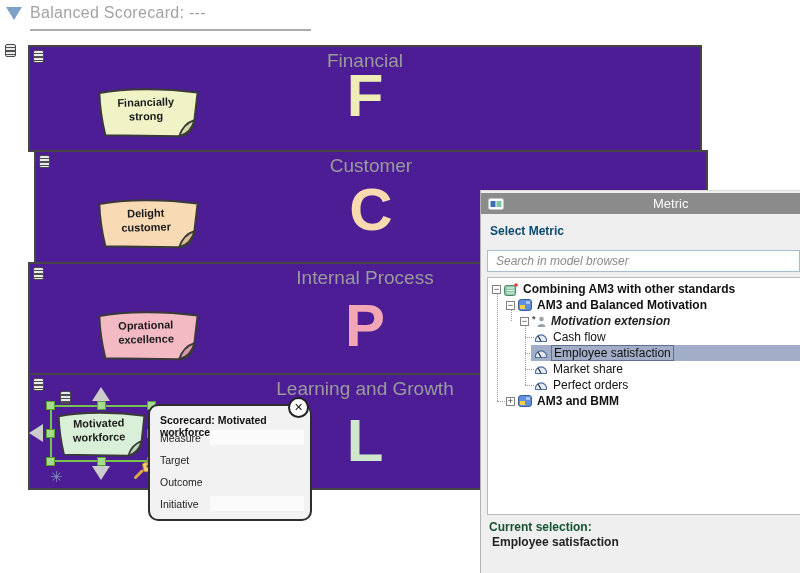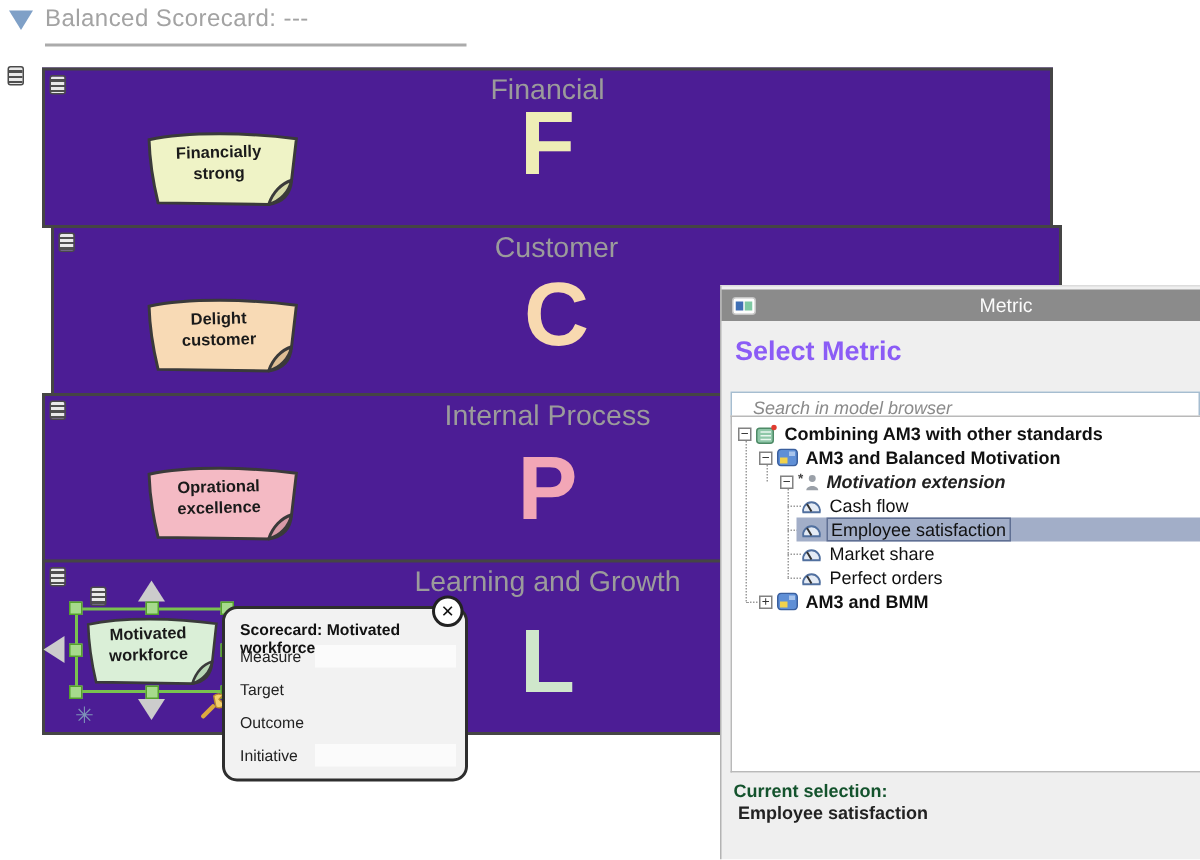--- a/index.html
+++ b/index.html
@@ -62,24 +62,24 @@
     border-radius:50%; background:#fff; border:2.5px solid #222; z-index:7;
     display:flex; align-items:center; justify-content:center;
     font-size:11px; font-weight:bold; color:#111; cursor:pointer; }
 
   
   .dialog { left:480px; top:190px; width:320px; height:383px; background:#efefef;
     border-left:1px solid #b3b3b3; border-top:1px solid #dcdcdc; z-index:10; }
   .titlebar { position:absolute; left:0; top:2px; right:0; height:21px; background:#8b8b8b; }
   .titlebar-icon { position:absolute; left:7px; top:5px; }
   .dlg-title { position:absolute; left:172px; top:3px; font-size:13px; color:#fbfbfb; }
-  .dlg-heading { position:absolute; left:9px; top:33px; font-size:18px;
-    font-weight:bold; color:#8b5cf6; }
-  .search { position:absolute; left:6px; top:70px; width:calc(100% - 6px); height:22px;
-    border:1px solid #a6bdd0; background:#fff; font-size:12px; padding:0 14px;
+  .dlg-heading { position:absolute; left:9px; top:33px; font-size:12px;
+    font-weight:bold; color:#0c4a6e; }
+  .search { position:absolute; left:6px; top:59px; width:calc(100% - 6px); height:22px;
+    border:1px solid #a6bdd0; background:#fff; font-size:12px; padding:0 8px;
     font-family:"Liberation Sans","DejaVu Sans",sans-serif; color:#333; outline:none; }
   .search::placeholder { font-style:italic; color:#8a8a8a; }
 
   .tree { position:absolute; left:6px; top:86px; width:calc(100% - 6px); height:238px;
     background:#fff; border:1px solid #b9b9b9; border-right:none; overflow:hidden; }
   .trow { position:absolute; left:0; right:0; height:16px; display:flex;
     align-items:center; gap:3px; font-size:12px; color:#111; white-space:nowrap; }
   .d0 { padding-left:4px; } .d1 { padding-left:18px; }
   .d2 { padding-left:32px; } .d3 { padding-left:46px; }
   .bold { font-weight:bold; } .ital { font-style:italic; font-weight:bold; color:#222; }

